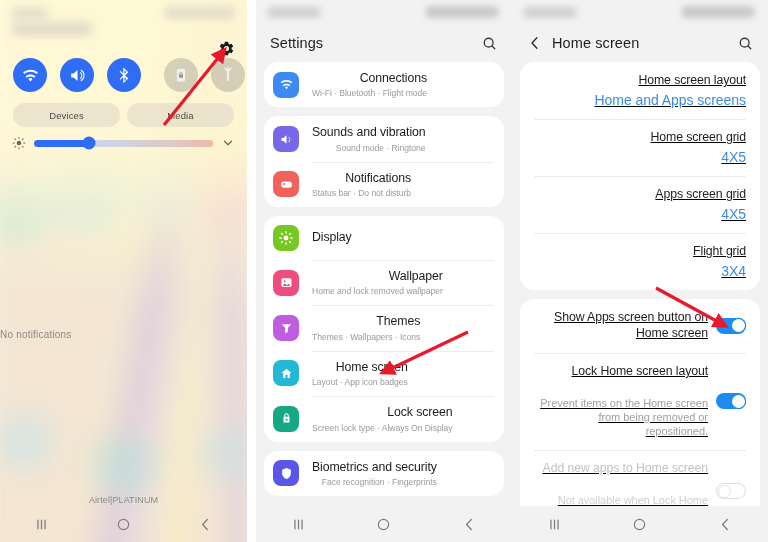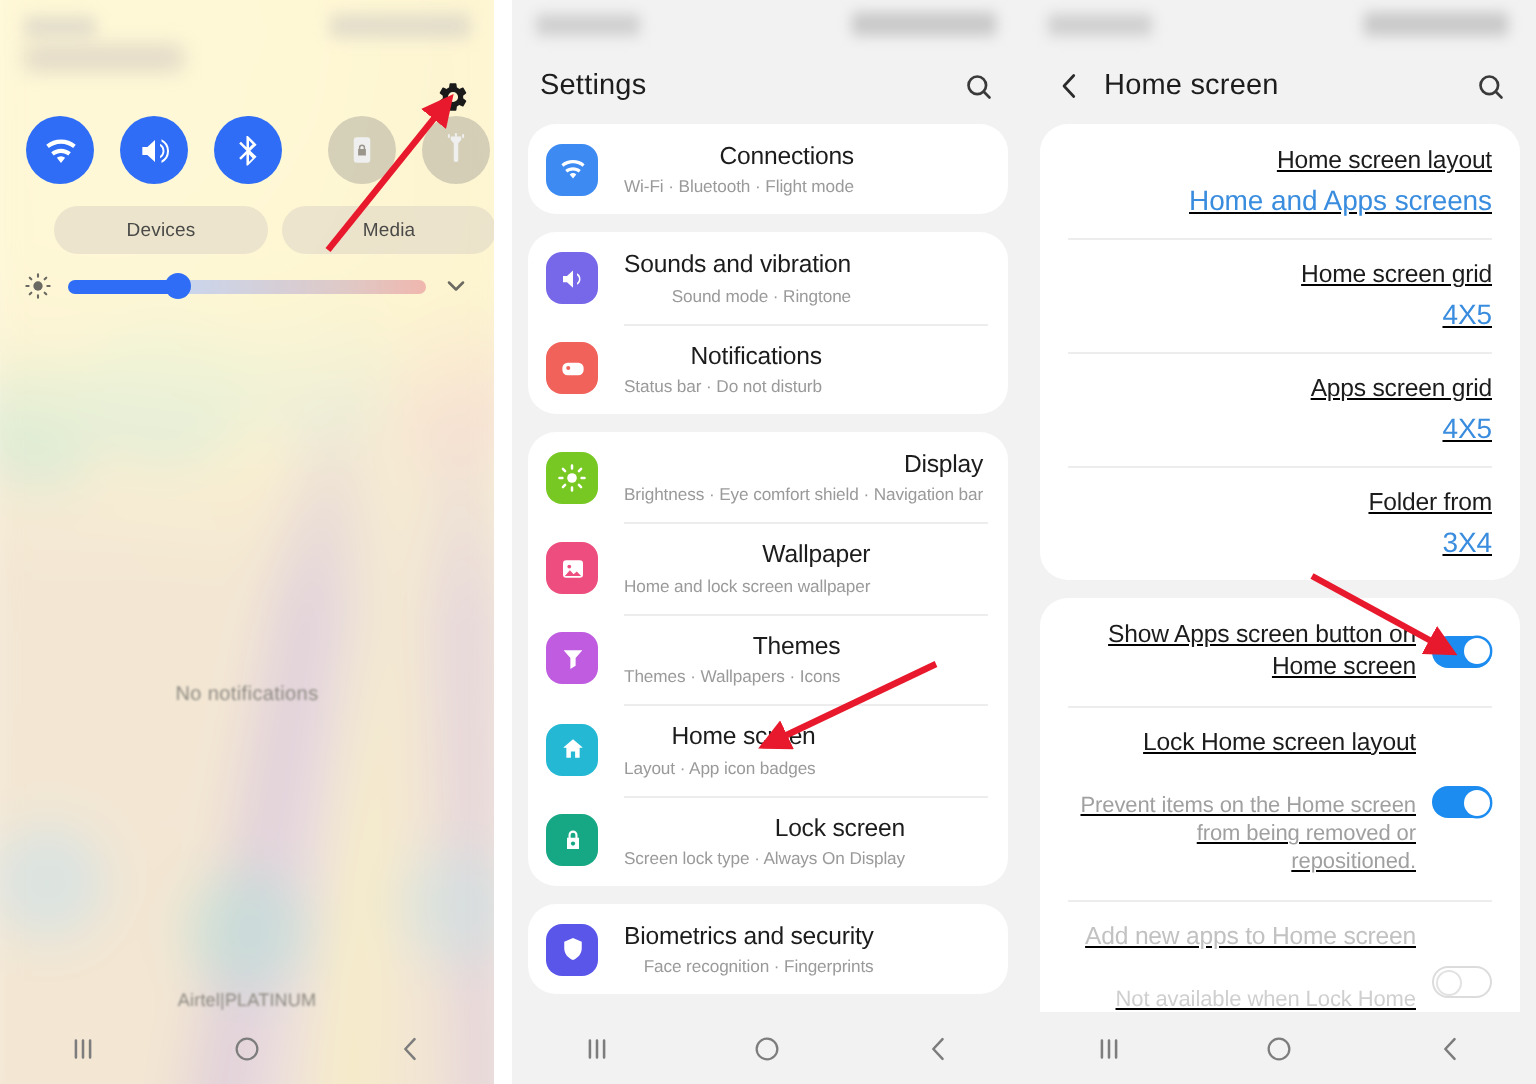--- a/index.html
+++ b/index.html
@@ -44,36 +44,36 @@
 
   .qs-gear { position: absolute; top: 40px; left: 218px; width: 17px; height: 17px; color: #1a1a1a; }
   .qs-tiles { position: absolute; top: 58px; left: 0; width: 247px; display: flex; }
   .qs-group { display: flex; gap: 13px; }
   .qs-group.left { margin-left: 13px; }
   .qs-group.right { margin-left: 23px; }
   .qs-tile { width: 34px; height: 34px; border-radius: 50%; display: flex; align-items: center; justify-content: center; }
   .qs-tile.on { background: #2f6df6; color: #ffffff; }
   .qs-tile.off { background: rgba(165,160,150,0.45); color: #efefef; }
 
-  .qs-chips { position: absolute; top: 103px; left: 0; width: 247px; display: flex; gap: 7px; padding: 0 13px; margin-left: 14px; }
+  .qs-chips { position: absolute; top: 103px; left: 0; width: 247px; display: flex; gap: 7px; padding: 0 13px; }
   .qs-chip {
     flex: 1; height: 24px; border-radius: 12px;
     background: rgba(222,214,198,0.58);
     display: flex; align-items: center; justify-content: center;
     font-size: 9.5px; color: #4a4a48; letter-spacing: .1px;
   }
   .qs-bright { position: absolute; top: 136px; left: 0; width: 247px; display: flex; align-items: center; padding: 0 12px; gap: 8px; }
   .qs-sun { width: 14px; height: 14px; color: #6a6a62; flex: 0 0 auto; }
   .qs-track { position: relative; flex: 1; height: 7px; border-radius: 4px;
     background: linear-gradient(90deg,#2f6df6 0%, #2f6df6 31%, #c9d6ee 31%, #dfc9c6 78%, #f0b7ae 100%); }
   .qs-knob { position: absolute; top: 50%; left: 31%; transform: translate(-50%,-50%);
     width: 13px; height: 13px; border-radius: 50%; background: #2f6df6; }
   .qs-chev { width: 14px; height: 14px; color: #6a6a62; flex: 0 0 auto; }
 
-  .qs-nonotif { position: absolute; top: 342px; left: 0; width: 247px; text-align: center;
+  .qs-nonotif { position: absolute; top: 329px; left: 0; width: 247px; 
     font-size: 10px; color: #8d8a82; letter-spacing: .2px; filter: blur(.4px); }
   .qs-carrier { position: absolute; top: 495px; left: 0; width: 247px; text-align: center;
     font-size: 9px; color: #8d8a82; letter-spacing: .1px; filter: blur(.4px); }
 
   
   .statusbar { position: relative; height: 24px; background: #f2f2f2; }
   .sb-left { position: absolute; top: 7px; left: 12px; width: 52px; height: 11px;
     background: #d0d0d0; filter: blur(3.2px); border-radius: 2px; }
   .sb-right { position: absolute; top: 6px; right: 14px; width: 72px; height: 12px;
     background: #c9c9c9; filter: blur(3.2px); border-radius: 2px; }
@@ -284,34 +284,33 @@
           <div class="sicon" style="background:#78c823">
             <svg viewBox="0 0 24 24" width="16" height="16" fill="currentColor">
               <circle cx="12" cy="12" r="3.6"></circle>
               <g stroke="currentColor" stroke-width="1.9" stroke-linecap="round">
                 <path d="M12 2.6v2.2M12 19.2v2.2M2.6 12h2.2M19.2 12h2.2M5.2 5.2l1.6 1.6M17.2 17.2l1.6 1.6M18.8 5.2l-1.6 1.6M6.8 17.2l-1.6 1.6"></path>
               </g>
             </svg>
           </div>
           <div class="stext">
             <div class="stitle">Display</div>
-            <div class="ssub">Brightness  ·  Eye comfort shield  ·  Navigation bar</div>
           </div>
         </div>
         <div class="srow">
           <div class="sicon" style="background:#ed4e7f">
             <svg viewBox="0 0 24 24" width="15" height="15" fill="currentColor">
               <rect x="4" y="5" width="16" height="14" rx="2.6"></rect>
               <circle cx="9" cy="10" r="1.5" fill="#ed4e7f"></circle>
               <path d="M5.5 17.5l4-4.5 3 3.2 2.5-2.2 3.5 3.5z" fill="#ed4e7f"></path>
             </svg>
           </div>
           <div class="stext">
             <div class="stitle">Wallpaper</div>
-            <div class="ssub">Home and lock screen wallpaper</div>
+            <div class="ssub">Home and lock removed wallpaper</div>
           </div>
         </div>
         <div class="srow">
           <div class="sicon" style="background:#bf5ce0">
             <svg viewBox="0 0 24 24" width="15" height="15" fill="currentColor">
               <path d="M4.5 5h15l-5.4 6.2v6.1L9.9 20v-8.8L4.5 5z"></path>
             </svg>
           </div>
           <div class="stext">
             <div class="stitle">Themes</div>
@@ -404,21 +403,21 @@
         </div>
         <div class="hrow">
           <div class="htitle">Home screen grid</div>
           <div class="hvalue">4X5</div>
         </div>
         <div class="hrow">
           <div class="htitle">Apps screen grid</div>
           <div class="hvalue">4X5</div>
         </div>
         <div class="hrow">
-          <div class="htitle">Folder from</div>
+          <div class="htitle">Flight grid</div>
           <div class="hvalue">3X4</div>
         </div>
       </div>
 
       <div class="card">
         <div class="hrow">
           <div class="trow">
             <div class="tleft">
               <div class="htitle">Show Apps screen button on Home screen</div>
             </div>

